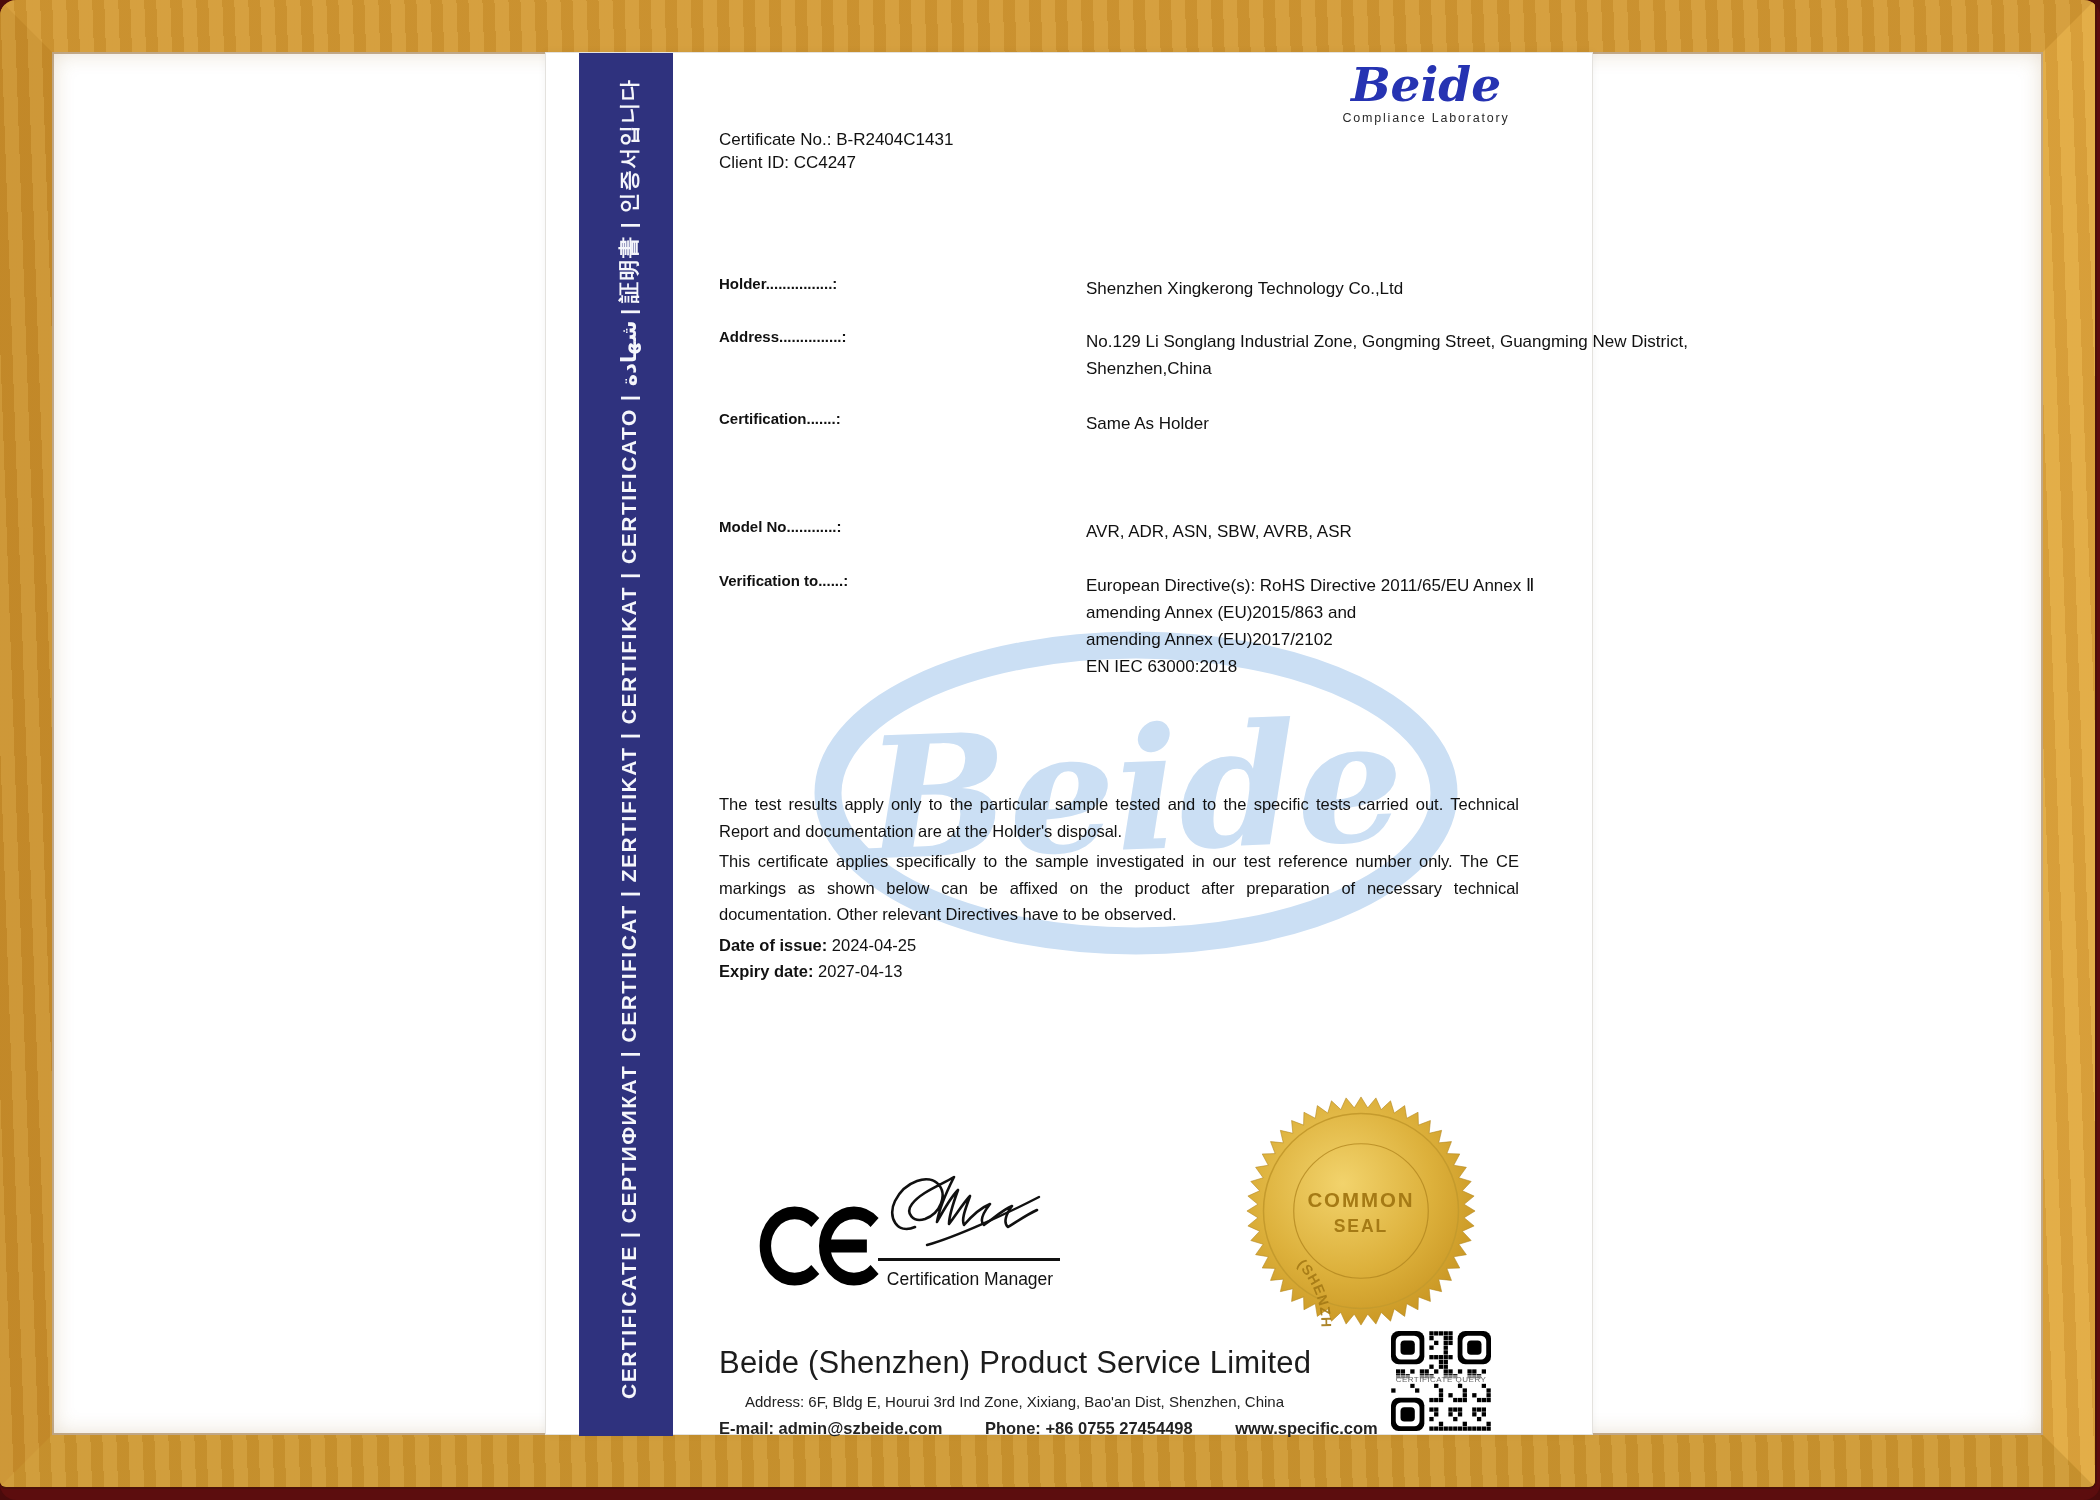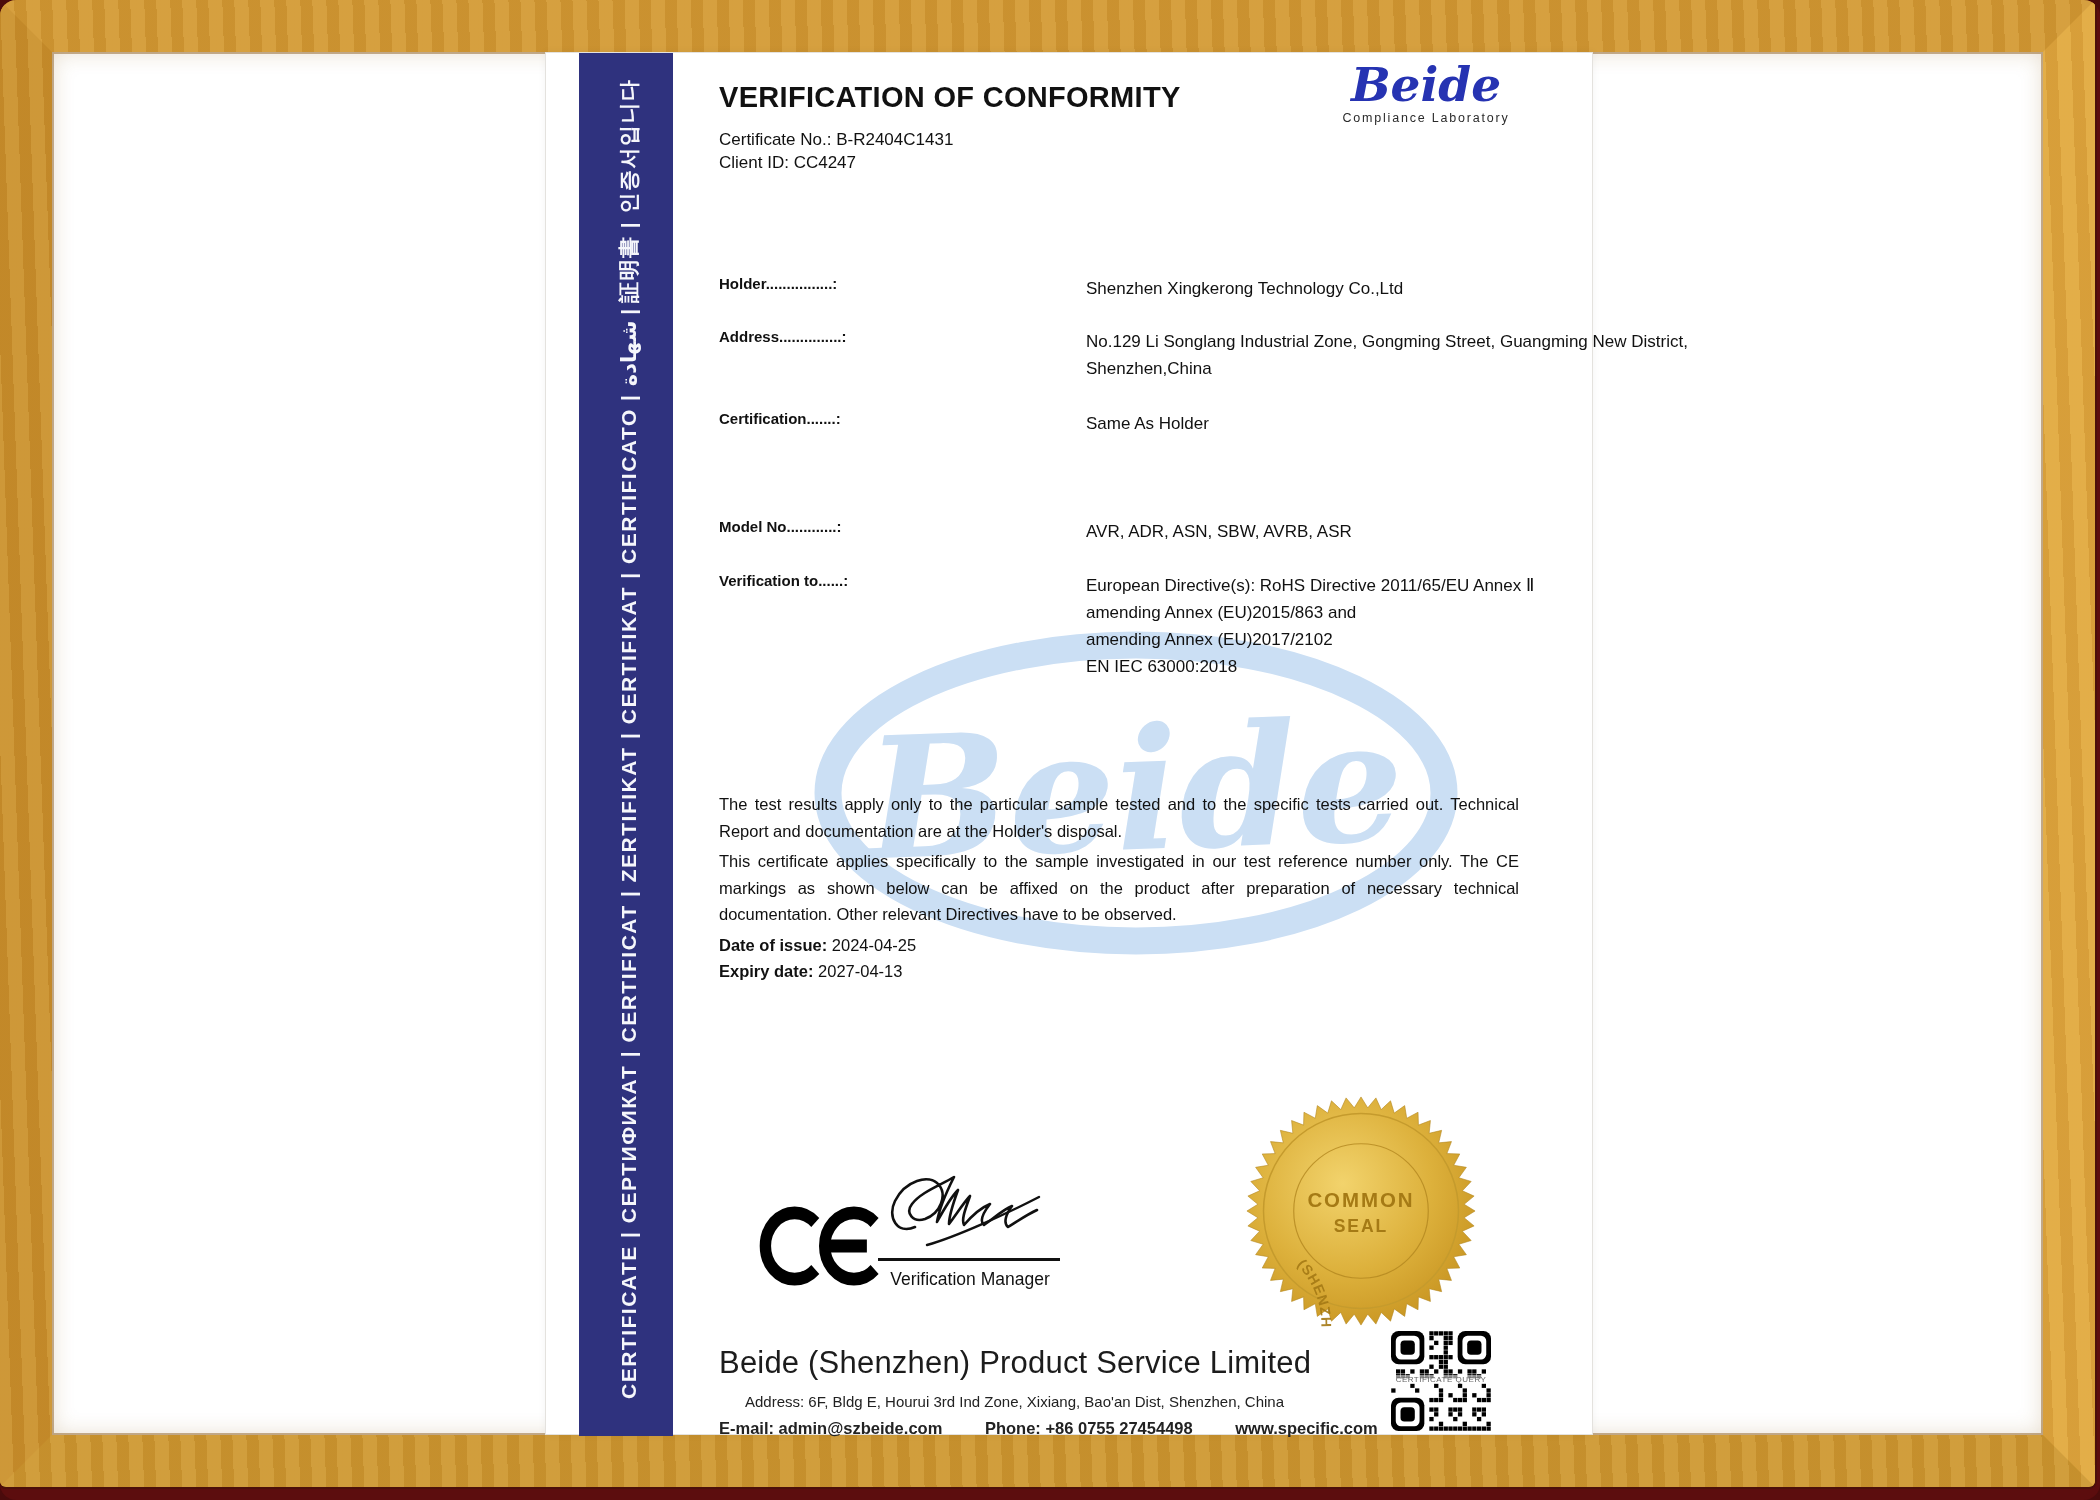--- a/index.html
+++ b/index.html
@@ -67,21 +67,20 @@
 
     <div class="sidebar">
       <div class="vtext">CERTIFICATE | СЕРТИФИКАТ | CERTIFICAT | ZERTIFIKAT | CERTIFIKAT | CERTIFICATO | شهادة | 証明書 | 인증서입니다</div>
     </div>
 
     <svg class="watermark" width="650" height="330" viewBox="0 0 650 330">
       <ellipse cx="325" cy="162" rx="308" ry="148" fill="none" stroke="#cbdff4" stroke-width="27"></ellipse>
       <text class="wm-script" x="325" y="218" text-anchor="middle" font-size="168" fill="#cbdff4" transform="rotate(-2 325 190)">Beide</text>
     </svg>
 
-    <div class="title">VERIFICATION OF CONFORMITY</div>
     <div class="certline" style="top:77px;">
       <span>Certificate No.:</span>
       <span>B-R2404C1431</span>
     </div>
     <div class="certline" style="top:100px;">
       <span>Client ID:</span>
       <span>CC4247</span>
     </div>
 
     <div class="logo">
@@ -130,21 +129,21 @@
       <path d="M70.5 24.5 A36 36 0 1 0 70.5 75.5" fill="none" stroke="#000" stroke-width="14"></path>
       <path d="M143.5 24.5 A36 36 0 1 0 143.5 75.5" fill="none" stroke="#000" stroke-width="14"></path>
       <path d="M82 50 H134" fill="none" stroke="#000" stroke-width="14"></path>
     </svg>
 
     <svg class="sig" width="190" height="100" viewBox="0 0 190 100">
       <path d="M34 70 C16 78 6 60 14 44 C24 24 48 16 58 28 C66 38 60 56 44 62 C32 66 24 56 31 47 C40 35 60 28 73 20 C66 34 58 52 56 65 C62 54 71 39 77 33 C73 44 68 58 68 67 C75 58 83 45 89 39 C85 51 80 62 83 68 C89 61 99 51 109 47 C102 56 98 64 103 68 C111 63 121 53 131 49 C125 57 122 66 127 70 C135 65 147 57 156 53" fill="none" stroke="#101010" stroke-width="2.6" stroke-linecap="round" stroke-linejoin="round"></path>
       <path d="M46 88 C75 80 125 57 158 40" fill="none" stroke="#101010" stroke-width="2.4" stroke-linecap="round"></path>
     </svg>
     <div class="sigline"></div>
-    <div class="sigtitle">Verification Manager</div>
+    <div class="sigtitle">Certification Manager</div>
 
     <svg class="seal" width="234" height="234" viewBox="0 0 240 240">
       <defs>
         <radialGradient id="goldg" cx="42%" cy="38%" r="70%">
           <stop offset="0%" stop-color="#f2d36c"></stop>
           <stop offset="55%" stop-color="#ddb13c"></stop>
           <stop offset="100%" stop-color="#c6921f"></stop>
         </radialGradient>
         <path id="sealring" d="M54.1,175.3 A86,86 0 1 1 54.0,175.2" fill="none"></path>
       </defs>

